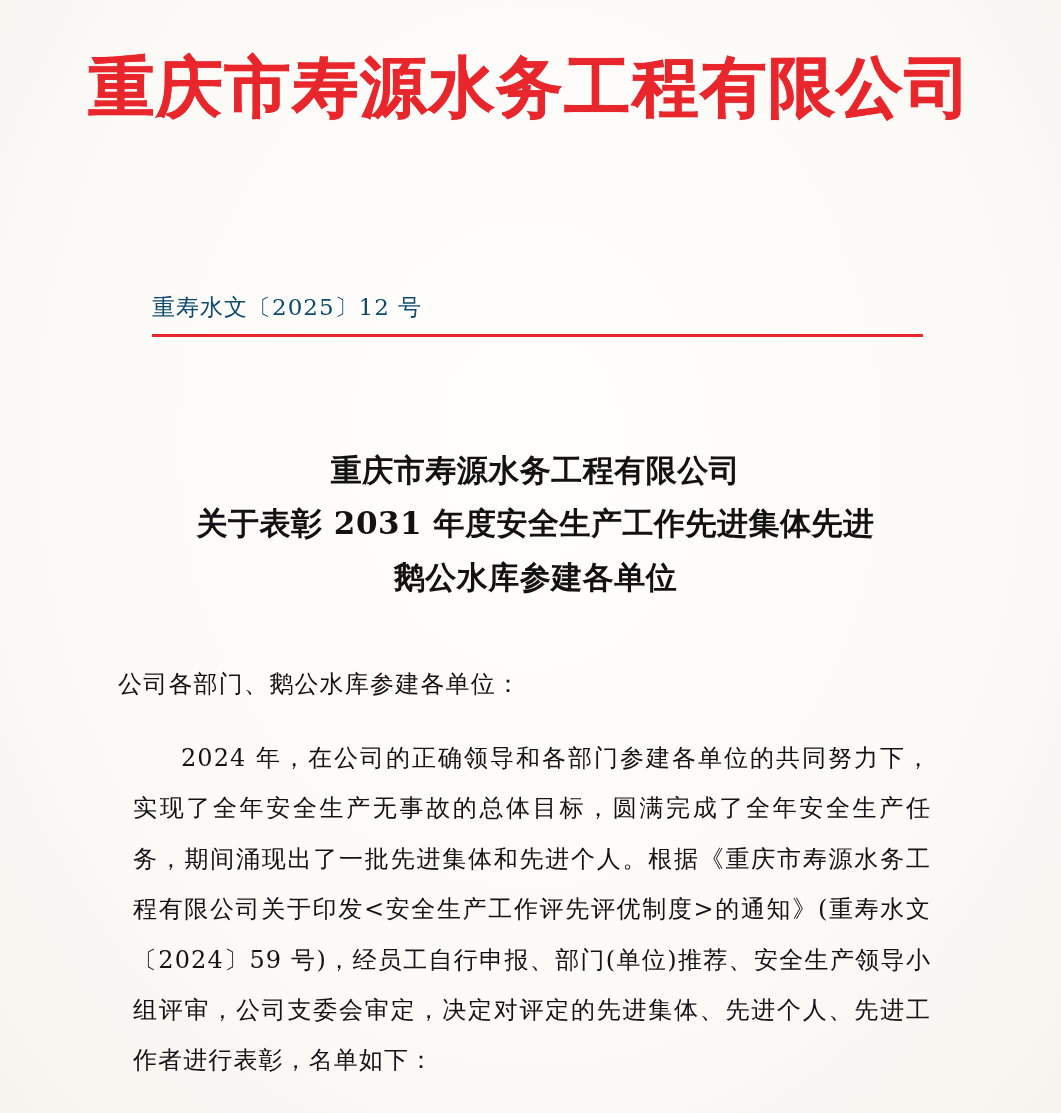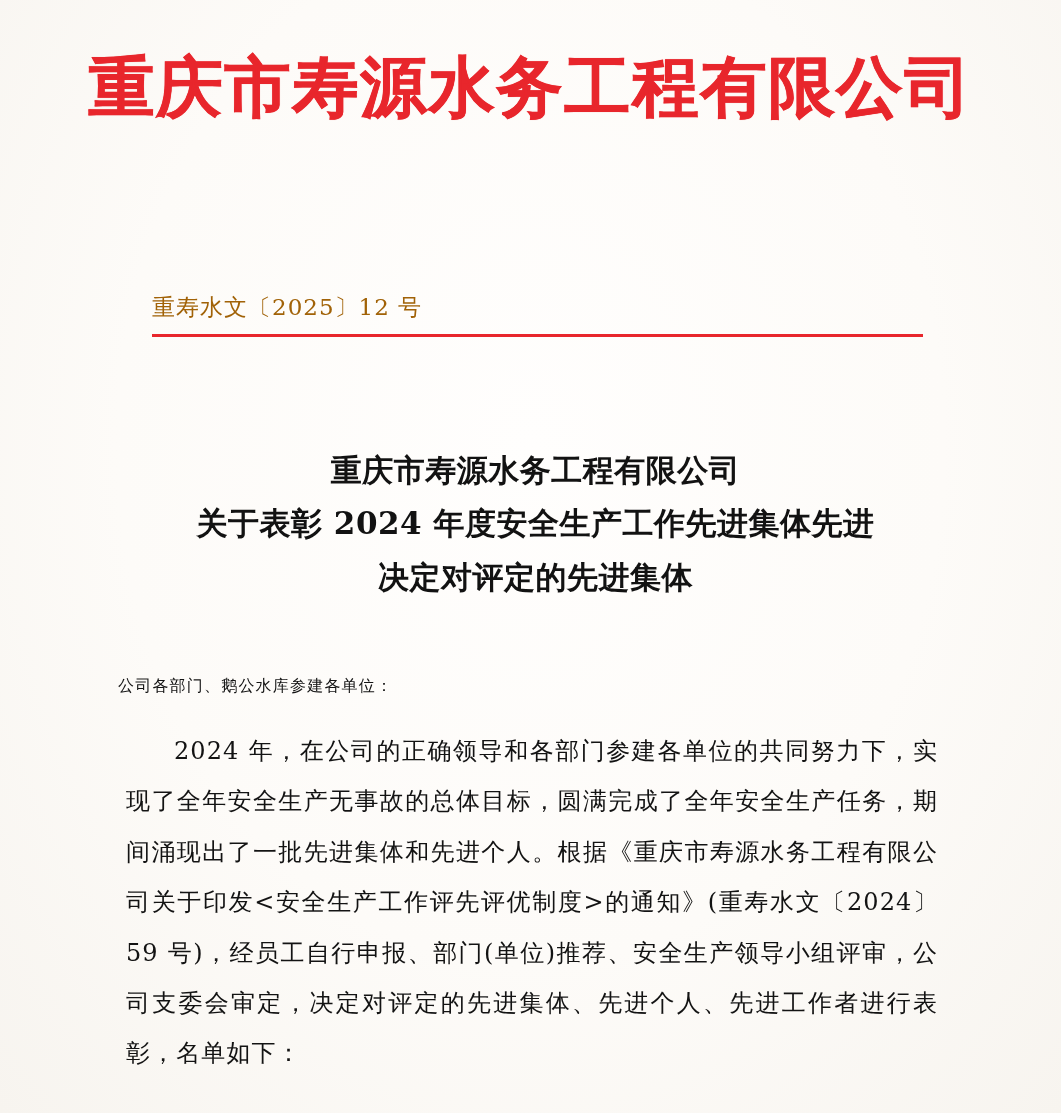--- a/index.html
+++ b/index.html
@@ -51,21 +51,21 @@
   
   .docnum-row {
     position: absolute;
     top: 292px;
     left: 152px;
     right: 138px;
     display: flex;
     justify-content: space-between;
     align-items: center;
     font-size: 23px;
-    color: #a16207;
+    color: #0c4a6e;
     letter-spacing: 1px;
   }
   .docnum-left { white-space: nowrap; }
   .docnum-right { white-space: nowrap; }
 
   .red-rule {
     position: absolute;
     top: 334px;
     left: 152px;
     right: 138px;
@@ -86,39 +86,38 @@
     color: #121212;
     letter-spacing: 0.5px;
   }
   .main-title .line { display: block; white-space: nowrap; }
 
   
   .salutation {
     position: absolute;
     top: 668px;
     left: 118px;
-    font-size: 16px;
+    font-size: 24px;
     letter-spacing: 1.2px;
     color: #131313;
-    margin-top: 8px;
   }
   .body-text {
     position: absolute;
     top: 718px;
     left: 118px;
     width: 828px;
     font-size: 24px;
     line-height: 2.1;
     color: #131313;
     text-align: justify;
     text-justify: inter-ideograph;
     letter-spacing: 1.1px;
   }
   .body-text p {
-    margin: 8px;
+    margin: 15px;
     text-indent: 2em;
   }
 </style>
 </head>
 <body>
 
 <div class="paper"></div>
 
 <div class="page">
 
@@ -127,22 +126,22 @@
   </div>
 
   <div class="docnum-row">
     <div class="docnum-left">重寿水文〔2025〕12 号</div>
   </div>
 
   <div class="red-rule"></div>
 
   <div class="main-title">
     <span class="line">重庆市寿源水务工程有限公司</span>
-    <span class="line">关于表彰 2024 年度安全生产工作先进集体先进</span>
-    <span class="line">决定对评定的先进集体</span>
+    <span class="line">关于表彰 2031 年度安全生产工作先进集体先进</span>
+    <span class="line">鹅公水库参建各单位</span>
   </div>
 
   <div class="salutation">公司各部门、鹅公水库参建各单位：</div>
 
   <div class="body-text">
     <p>2024 年，在公司的正确领导和各部门参建各单位的共同努力下，实现了全年安全生产无事故的总体目标，圆满完成了全年安全生产任务，期间涌现出了一批先进集体和先进个人。根据《重庆市寿源水务工程有限公司关于印发&lt;安全生产工作评先评优制度&gt;的通知》(重寿水文〔2024〕59 号)，经员工自行申报、部门(单位)推荐、安全生产领导小组评审，公司支委会审定，决定对评定的先进集体、先进个人、先进工作者进行表彰，名单如下：</p>
   </div>
 
 </div>
 

